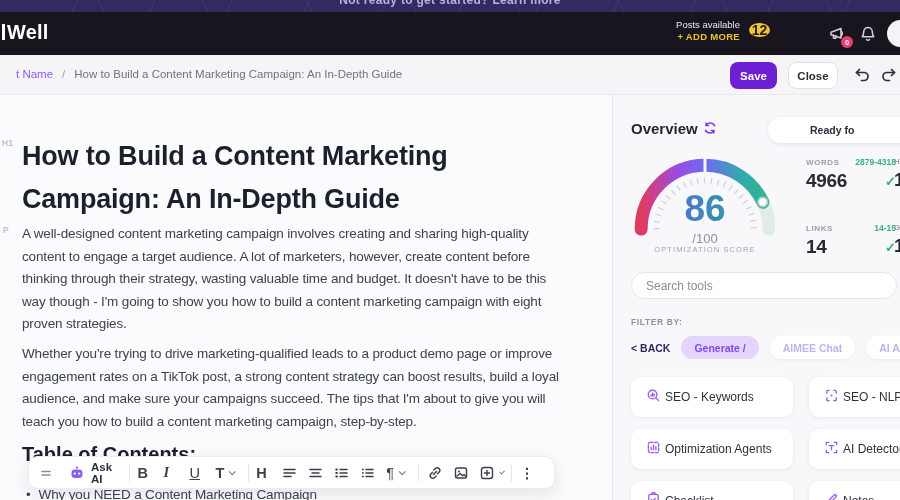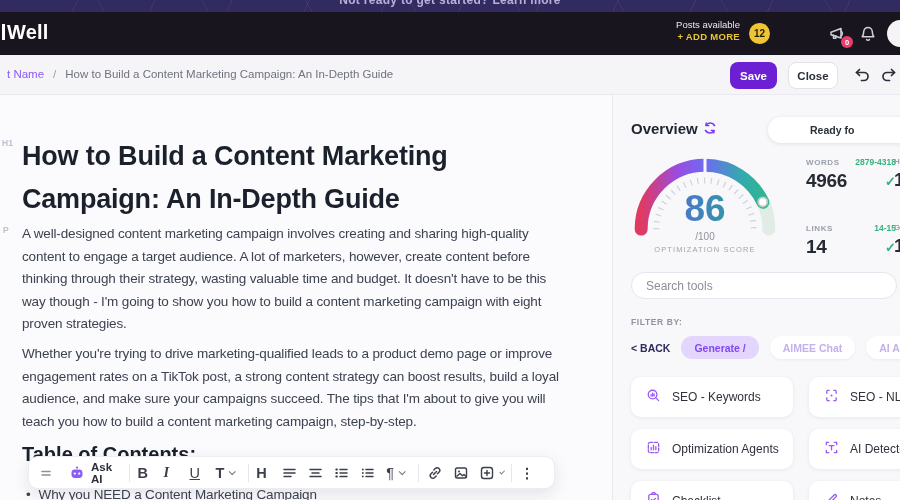--- a/index.html
+++ b/index.html
@@ -15,31 +15,31 @@
   }
   .banner-text { position:absolute; left:0; right:0; top:-7px; text-align:center; font-size:12px; font-weight:700; color:#b7b0dc; letter-spacing:.3px; }
 
   
   .header { position:absolute; left:0; top:12px; width:900px; height:43px; background:#18151f; z-index:29; display:flex; align-items:center; }
   .logo { position:absolute; left:2px; top:9px; color:#ffffff; font-size:20px; font-weight:700; letter-spacing:.2px; }
   .logo::before { content:""; display:inline-block; width:3px; height:16px; background:#fff; margin-right:2px; transform:translateY(1px); }
   .posts-block { position:absolute; right:160px; top:7px; text-align:right; line-height:1.25; }
   .posts-label { color:#e9e7f2; font-size:9.5px; }
   .add-more { color:#e8c533; font-size:9.5px; font-weight:700; letter-spacing:.3px; }
-  .posts-badge { position:absolute; right:130px; top:11px; width:21px; height:21px; border-radius:50%; background:#f0c534; color:#241d0b; font-size:10px; font-weight:700; display:flex; align-items:center; justify-content:center; }
+  .posts-badge { position:absolute; right:130px; top:11px; width:21px; height:14px; border-radius:50%; background:#f0c534; color:#241d0b; font-size:14px; font-weight:700; display:flex; align-items:center; justify-content:center; }
   .hd-ico { position:absolute; top:12px; width:20px; height:20px; }
   .hd-ico svg { width:20px; height:20px; }
   .megaphone-wrap { right:52px; }
   .notif-badge { position:absolute; right:-5px; bottom:-4px; width:12px; height:12px; border-radius:50%; background:#e83e6e; color:#fff; font-size:7.5px; font-weight:700; display:flex; align-items:center; justify-content:center; }
   .bell-wrap { right:22px; }
   .avatar { position:absolute; right:-14px; top:8px; width:27px; height:27px; border-radius:50%; background:#f4f3f6; }
 
   
   .crumb-row { position:absolute; left:0; top:55px; width:900px; height:40px; background:#f5f4f7; border-bottom:1px solid #eae8f0; z-index:28; }
-  .crumb { position:absolute; left:7px; top:13px; font-size:11.5px; white-space:nowrap; }
+  .crumb { position:absolute; left:16px; top:13px; font-size:11.5px; white-space:nowrap; }
   .crumb-project { color:#8b5cf6; }
   .crumb-sep { color:#9aa0ab; margin:0 9px; }
   .crumb-page { color:#6f7480; }
   .btn-save { position:absolute; left:730px; top:7px; width:47px; height:27px; background:#6d1fd4; color:#fff; border:none; border-radius:8px; font-size:11.5px; font-weight:700; font-family:inherit; cursor:pointer; }
   .btn-close { position:absolute; left:788px; top:7px; width:50px; height:27px; background:#fff; color:#2b2f3a; border:1px solid #e3e1e8; border-radius:8px; font-size:11.5px; font-weight:700; font-family:inherit; cursor:pointer; }
   .undo-redo { position:absolute; top:10px; width:20px; height:20px; cursor:pointer; }
   .undo-redo svg { width:20px; height:20px; }
 
   
   .editor { position:absolute; left:0; top:95px; width:612px; height:405px; background:#fbfbfd; }
@@ -66,21 +66,21 @@
 
   
   .sidebar { position:absolute; left:612px; top:95px; width:288px; height:405px; background:#f8f7fa; border-left:1px solid #e8e6ee; }
   .overview-title { position:absolute; left:18px; top:25px; font-size:15px; font-weight:700; color:#1e2430;text-align:right; }
   .refresh-ico { position:absolute; left:90px; top:26px; width:14px; height:14px; }
   .ready-pill { position:absolute; left:155px; top:22px; width:170px; height:26px; background:#fff; border-radius:13px; box-shadow:0 1px 4px rgba(30,25,60,.10); font-size:10.5px; font-weight:700; color:#2a2f3a; display:flex; align-items:center; padding-left:42px; cursor:pointer; }
 
   .gauge-wrap { position:absolute; left:16px; top:55px; width:152px; height:96px; }
   .gauge-score { position:absolute; left:16px; top:94px; width:152px; text-align:center; font-size:37px; font-weight:700;
     background:linear-gradient(90deg,#6457e8,#19b58d); -webkit-background-clip:text; background-clip:text; color:transparent; line-height:40px; }
-  .gauge-denom { position:absolute; left:16px; top:136px; width:152px; text-align:center; font-size:10px; color:#8e93a0; }
+  .gauge-denom { position:absolute; left:16px; top:136px; width:152px; text-align:center; font-size:13px; color:#8e93a0; }
   .gauge-label { position:absolute; left:16px; top:150px; width:152px; text-align:center; font-size:7.5px; color:#a0a5b1; letter-spacing:1.1px; }
 
   .stat { position:absolute; width:90px; }
   .stat-top { display:flex; justify-content:space-between; align-items:baseline; }
   .stat-name { font-size:8px; color:#9aa0ab; letter-spacing:.6px; font-weight:700; }
   .stat-range { font-size:8.5px; color:#35b37e; font-weight:700; }
   .stat-bottom { display:flex; justify-content:space-between; align-items:center; margin-top:3px; }
   .stat-value { font-size:19px; font-weight:700; color:#252a33; letter-spacing:-.3px; }
   .stat-check { font-size:13px; color:#35b37e; font-weight:700; }
   .st-r1 { top:62px; } .st-r2 { top:128px; }
@@ -89,21 +89,21 @@
   .search-tools { position:absolute; left:18px; top:177px; width:266px; height:27px; background:#fff; border:1px solid #e6e4ec; border-radius:14px; padding:0 14px; font-size:12px; color:#3c4250; font-family:inherit; outline:none; }
   .search-tools::placeholder { color:#8a8f9b; }
 
   .filter-label { position:absolute; left:18px; top:222px; font-size:8.5px; font-weight:700; color:#8f94a0; letter-spacing:.6px; }
   .chips-row { position:absolute; left:18px; top:241px; display:flex; align-items:center; gap:11px; white-space:nowrap; }
   .back-chip { font-size:10.5px; font-weight:700; color:#2d2a5e; cursor:pointer; }
   .chip { height:23px; border-radius:12px; padding:0 13px; display:flex; align-items:center; font-size:10.5px; font-weight:700; cursor:pointer; }
   .chip-active { background:#e3d5fb; color:#8247f5; }
   .chip-idle { background:#fff; color:#c3b2ec; box-shadow:0 1px 3px rgba(30,25,60,.06); }
 
-  .tool-card { position:absolute; width:162px; height:40px; background:#fff; border-radius:10px; box-shadow:0 1px 4px rgba(30,25,60,.07); display:flex; align-items:center; padding-left:15px; gap:11px; cursor:pointer; }
+  .tool-card { position:absolute; width:162px; height:40px; background:#fff; border-radius:10px; box-shadow:0 1px 4px rgba(30,25,60,.07); display:flex; align-items:center; padding-left:15px; gap:4px; cursor:pointer; }
   .tool-card svg { width:15px; height:15px; flex:none; }
   .tool-label { font-size:12px; font-weight:500; color:#2e323c; white-space:nowrap; }
   .tc-r1 { top:282px; } .tc-r2 { top:334px; } .tc-r3 { top:386px; }
   .tc-c1 { left:18px; } .tc-c2 { left:196px; }
 </style>
 </head>
 <body>
 
 <div class="banner">
   <div class="banner-text">Not ready to get started? Learn more</div>

